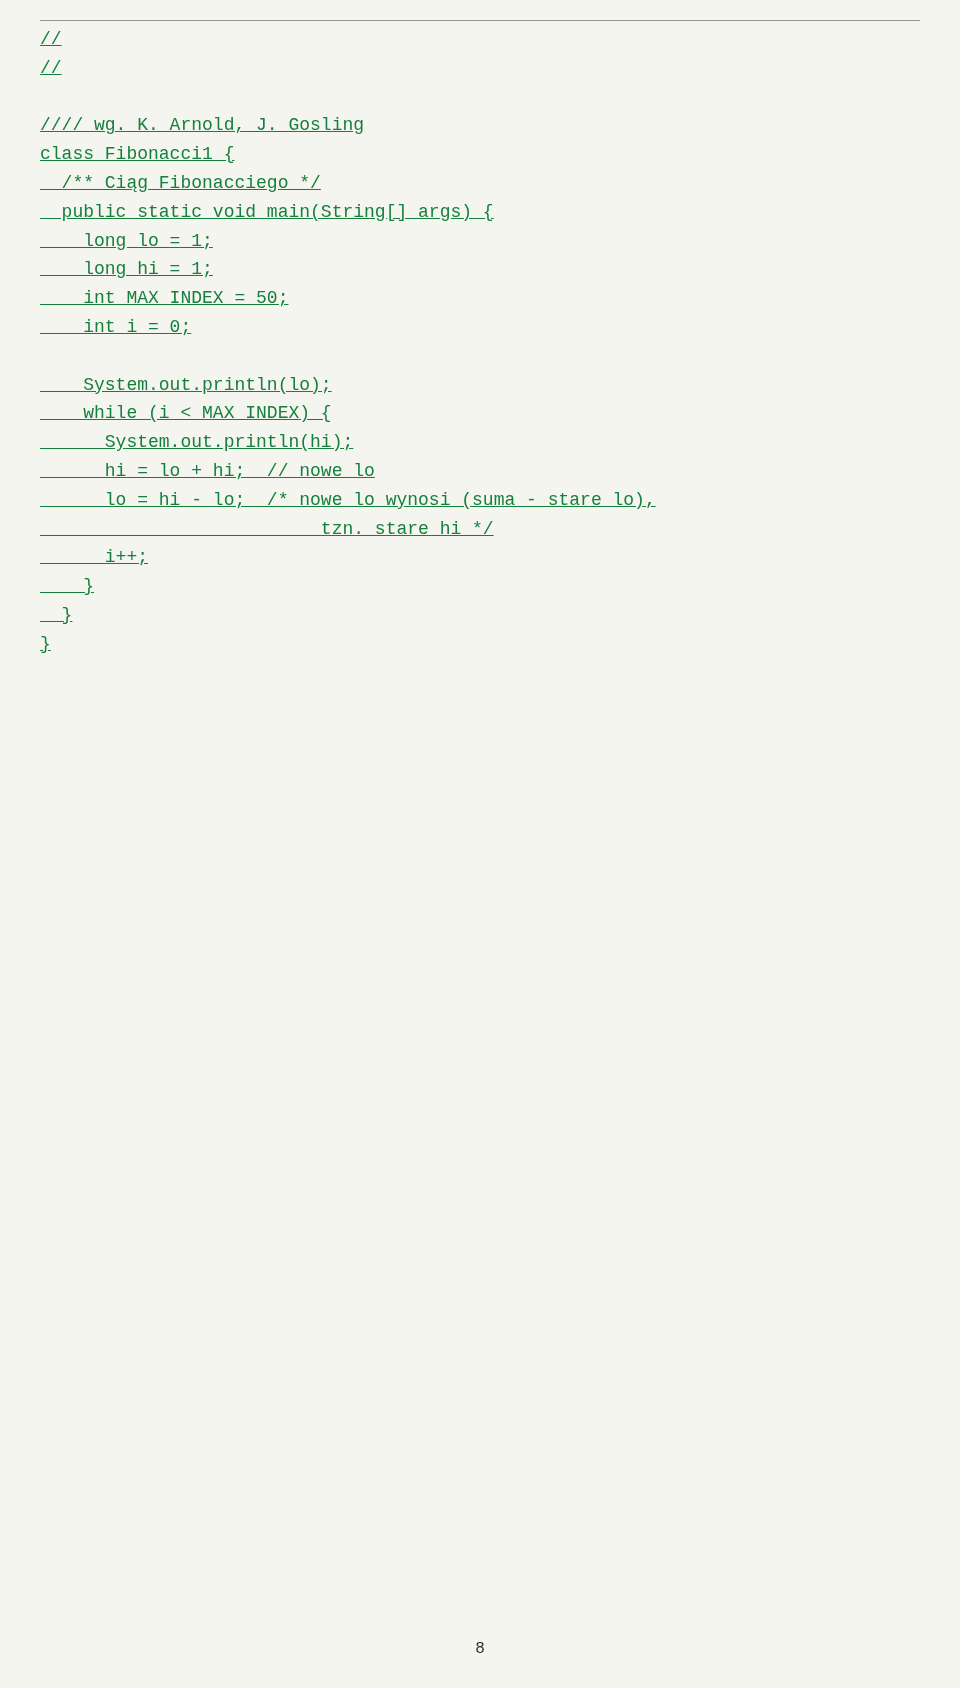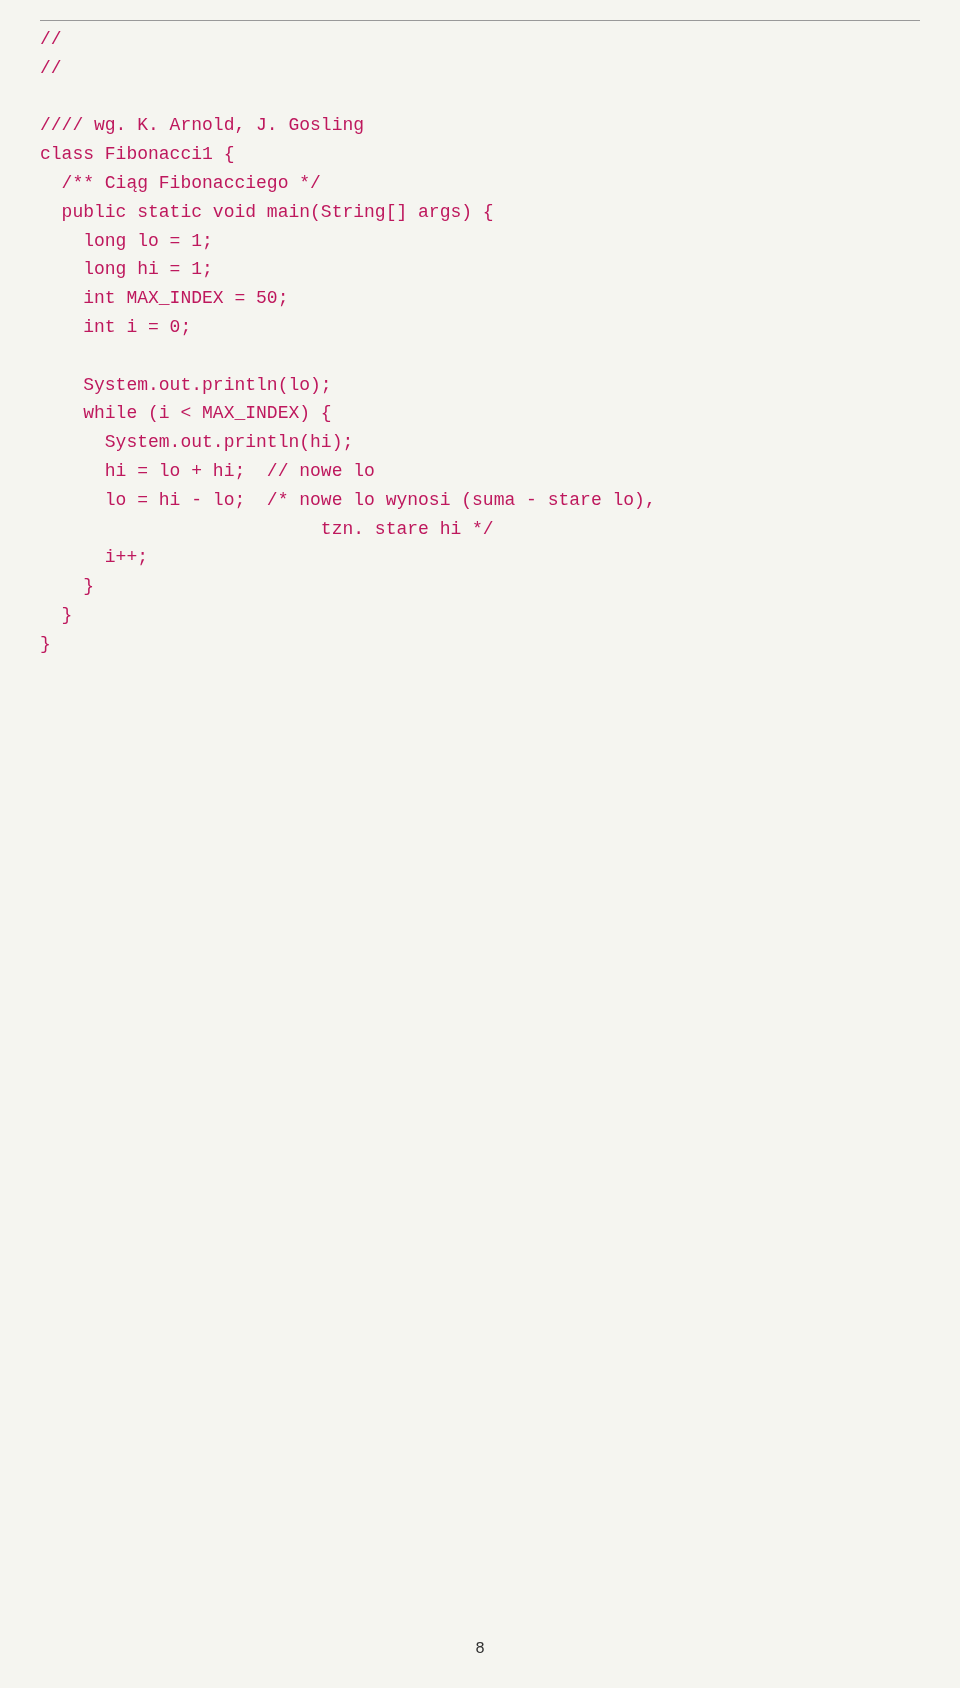--- a/index.html
+++ b/index.html
@@ -20,22 +20,23 @@
       width: 960px;
       min-height: 1688px;
       background-color: #f5f5f0;
       padding: 20px 40px 60px 40px;
       position: relative;
     }
 
     .code-block {
       font-size: 18px;
       line-height: 1.6;
-      color: #be185d;
+      color: #15803d;
       white-space: pre;
+      text-decoration: underline;
     }
 
     .page-number {
       position: absolute;
       bottom: 30px;
       left: 50%;
       transform: translateX(-50%);
       font-size: 16px;
       color: #333;
       font-family: 'Courier New', Courier, monospace;

